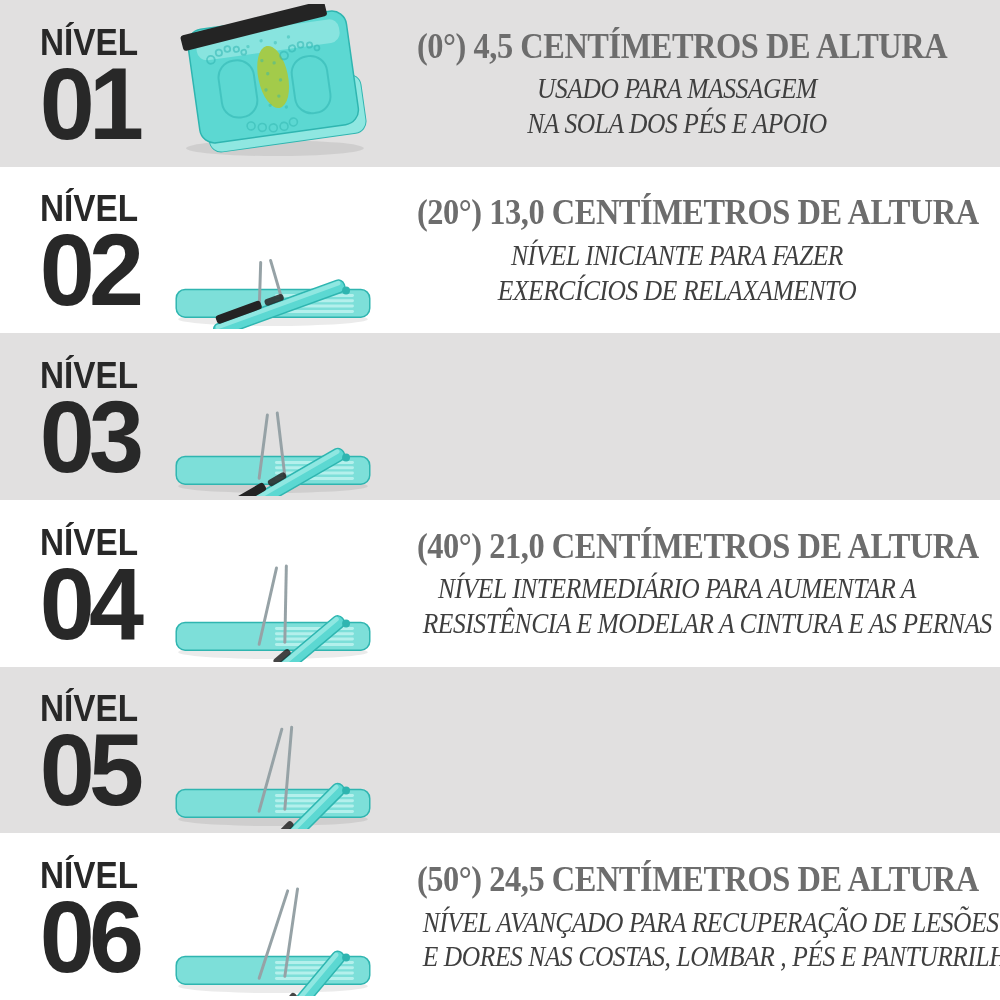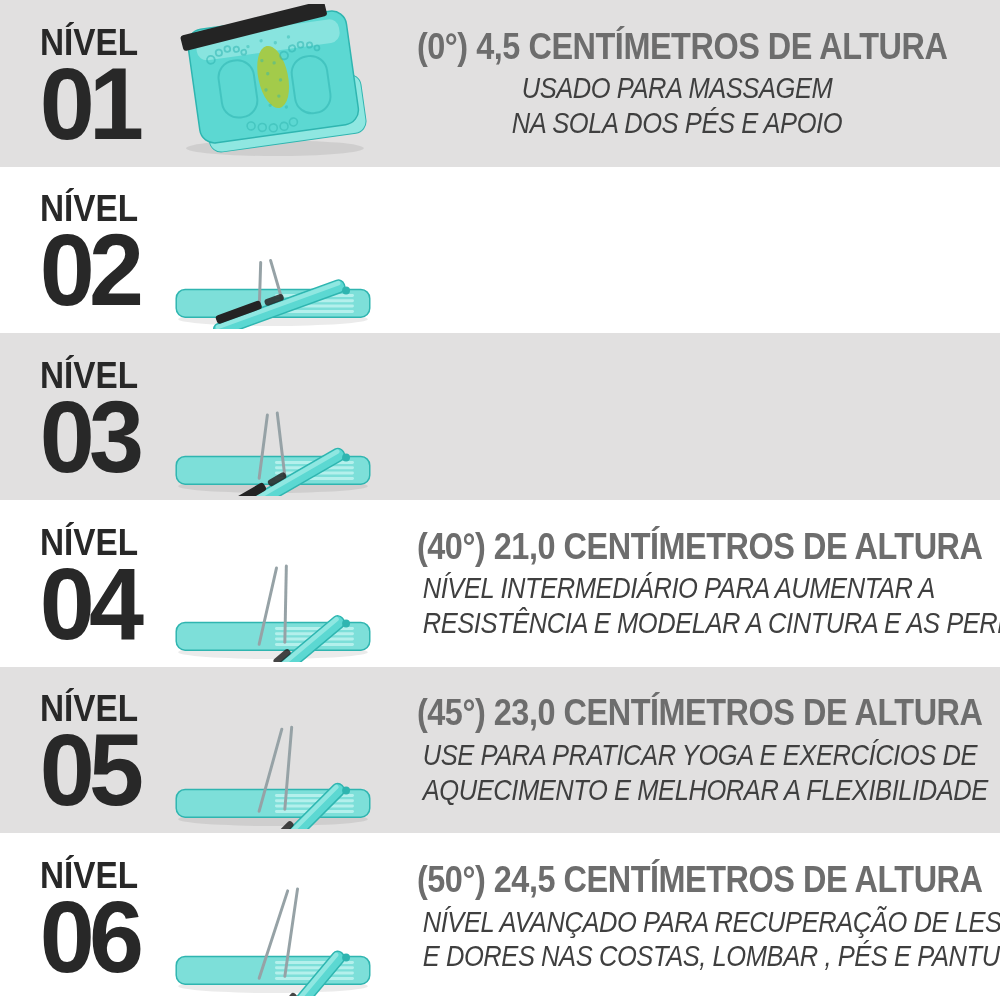--- a/index.html
+++ b/index.html
@@ -18,21 +18,21 @@
   }
   .level-word{
     font-weight:bold;font-size:37px;line-height:1;letter-spacing:0;
     transform:scaleX(.9);
   }
   .level-number{
     font-weight:bold;font-size:102px;line-height:.76;letter-spacing:-6px;
     margin-top:5px;transform:scaleX(.97);
   }
   .board{width:232px;height:158px;flex:none;margin-left:-2px;}
-  .textcol{flex:1;text-align:center;padding-right:34px;min-width:0;}
+  .textcol{flex:1;text-align:center;padding-right:34px;min-width:0;font-family:Liberation Serif, serif;}
   .heading{
     font-weight:bold;font-size:36px;line-height:1.1;letter-spacing:-.5px;
     color:var(--heading-color,#6d6d6d);
     transform:scaleX(.9);white-space:nowrap;
   }
   .desc{
     font-style:italic;font-size:29px;line-height:1.13;letter-spacing:-.5px;
     color:var(--description-color,#3f3f3f);
     transform:scaleX(.88);white-space:nowrap;margin-top:2px;
   }
@@ -111,20 +111,25 @@
         <line x1="103.54827888769643" y1="92.53414681403848" x2="102" y2="142" stroke="#96a2a6" stroke-width="3" stroke-linecap="round"></line>
         <line x1="113.54827888769643" y1="90.53414681403848" x2="128" y2="140" stroke="#96a2a6" stroke-width="3" stroke-linecap="round"></line>
         <g transform="rotate(-20 190 120)">
           <rect x="50" y="108" width="140" height="13" rx="6" fill="#5cd8d2" stroke="#2fb5b0" stroke-width="1.5"></rect>
           <rect x="53" y="109" width="134" height="4.5" rx="2" fill="#8fe7e1"></rect>
           <rect x="56" y="100" width="48" height="9" rx="3" fill="#242424"></rect>
           <rect x="108" y="101.5" width="20" height="7" rx="3" fill="#242424" opacity="0.85"></rect>
         </g>
         <circle cx="190" cy="121" r="4" fill="#2fb5b0"></circle>
       </svg>
+    <div class="textcol">
+      <div class="heading">(20°) 13,0 CENTÍMETROS DE ALTURA</div>
+      <div class="desc">NÍVEL INICIANTE PARA FAZER</div>
+      <div class="desc">EXERCÍCIOS DE RELAXAMENTO</div>
+    </div>
   </section>
 
   <section class="row gray">
     <div class="level">
       <div class="level-word">NÍVEL</div>
       <div class="level-number">03</div>
     </div>
     <svg class="board" viewBox="0 0 230 160">
         <ellipse cx="116" cy="150" rx="96" ry="7" fill="rgba(0,0,0,0.08)"></ellipse>
         <rect x="18" y="120" width="196" height="28" rx="9" fill="#7ddfd9" stroke="#2fb5b0" stroke-width="1.5"></rect>
@@ -188,25 +193,20 @@
         <line x1="124.94617613083763" y1="58.94617613083763" x2="102" y2="142" stroke="#96a2a6" stroke-width="3" stroke-linecap="round"></line>
         <line x1="134.9461761308376" y1="56.94617613083763" x2="128" y2="140" stroke="#96a2a6" stroke-width="3" stroke-linecap="round"></line>
         <g transform="rotate(-45 190 120)">
           <rect x="50" y="108" width="140" height="13" rx="6" fill="#5cd8d2" stroke="#2fb5b0" stroke-width="1.5"></rect>
           <rect x="53" y="109" width="134" height="4.5" rx="2" fill="#8fe7e1"></rect>
           <rect x="56" y="100" width="48" height="9" rx="3" fill="#242424"></rect>
           <rect x="108" y="101.5" width="20" height="7" rx="3" fill="#242424" opacity="0.85"></rect>
         </g>
         <circle cx="190" cy="121" r="4" fill="#2fb5b0"></circle>
       </svg>
-    <div class="textcol">
-      <div class="heading">(45°) 23,0 CENTÍMETROS DE ALTURA</div>
-      <div class="desc">USE PARA PRATICAR YOGA E EXERCÍCIOS DE</div>
-      <div class="desc">AQUECIMENTO E MELHORAR A FLEXIBILIDADE</div>
-    </div>
   </section>
 
   <section class="row white">
     <div class="level">
       <div class="level-word">NÍVEL</div>
       <div class="level-number">06</div>
     </div>
     <svg class="board" viewBox="0 0 230 160">
         <ellipse cx="116" cy="150" rx="96" ry="7" fill="rgba(0,0,0,0.08)"></ellipse>
         <rect x="18" y="120" width="196" height="28" rx="9" fill="#7ddfd9" stroke="#2fb5b0" stroke-width="1.5"></rect>

